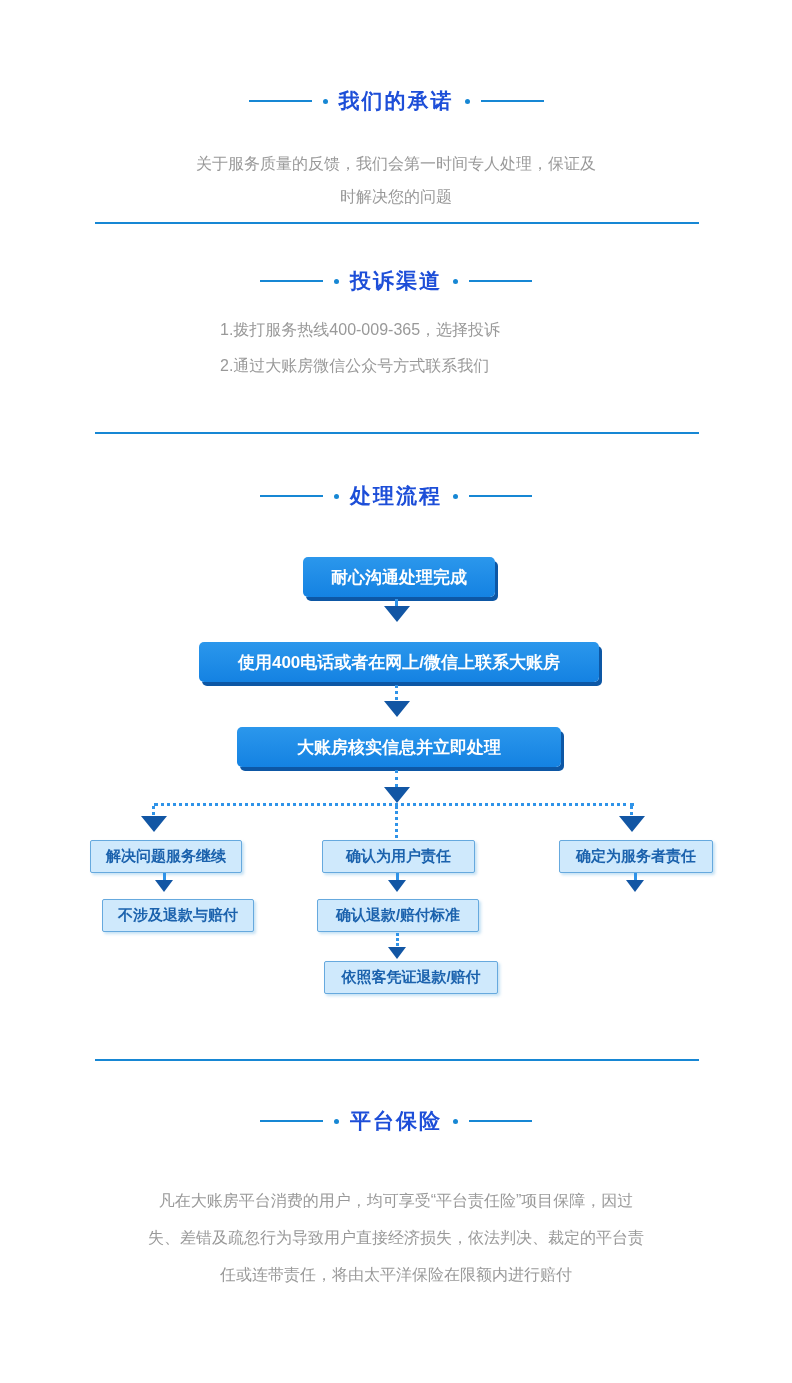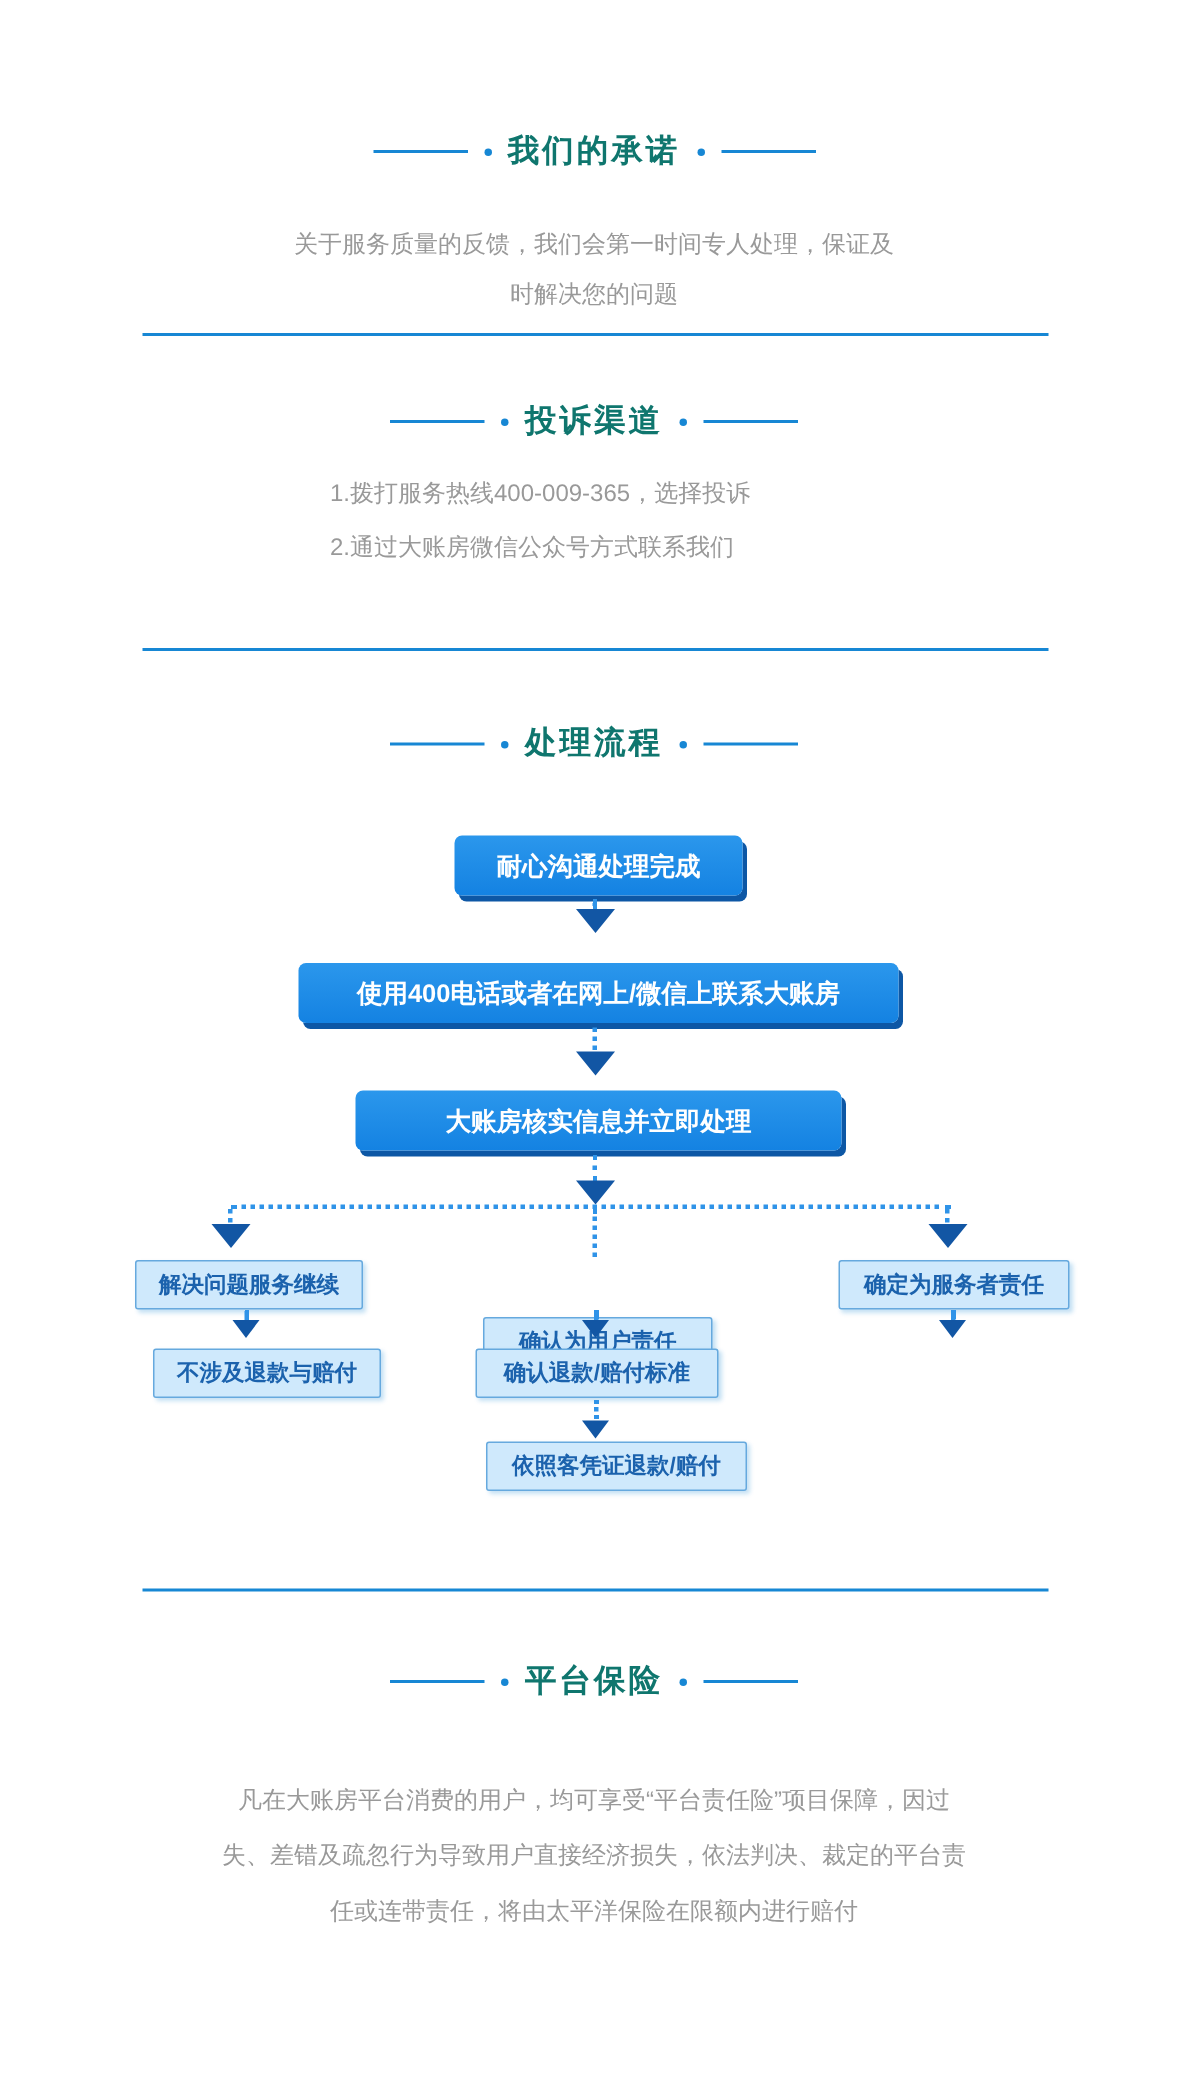--- a/index.html
+++ b/index.html
@@ -3,21 +3,21 @@
 <meta charset="utf-8">
 <style>
   html,body{margin:0;padding:0;background:#ffffff;}
   body{font-family:"Liberation Sans","DejaVu Sans",sans-serif;}
   .page{position:relative;width:792px;height:1383px;margin:0 auto;background:#ffffff;overflow:hidden;}
 
   
   .sec-head{position:absolute;left:0;right:0;display:flex;align-items:center;justify-content:center;height:30px;}
   .hline{width:63px;height:2px;background:#1787d4;}
   .hdot{width:5px;height:5px;border-radius:50%;background:#1787d4;margin:0 11px;}
-  .sec-title{font-size:21px;font-weight:bold;color:#0f766e;letter-spacing:2px;line-height:30px;white-space:nowrap;}
+  .sec-title{font-size:21px;font-weight:bold;color:#1d4ed8;letter-spacing:2px;line-height:30px;white-space:nowrap;}
 
   .muted{color:#999999;text-align:center;}
   .promise-text{position:absolute;top:131px;left:calc(50% - 206px);width:412px;font-size:16px;line-height:33px;}
   .channel-list{position:absolute;top:312px;left:0;right:0;display:flex;flex-direction:column;align-items:center;}
   .channel-item{font-size:16px;line-height:36px;color:#999999;text-align:left;width:352px;}
   .insurance-text{position:absolute;top:1166px;left:calc(50% - 252px);width:504px;font-size:16px;line-height:37px;}
 
   .divider{position:absolute;left:95px;width:604px;height:2px;background:#1787d4;}
 
   
@@ -87,21 +87,21 @@
     <div class="tri tri-big" style="left:384px;top:247px;"></div>
 
     <div class="hdotline" style="left:154px;top:263px;width:480px;"></div>
     <div class="vdot" style="left:152px;top:266px;height:9px;"></div>
     <div class="tri tri-big" style="left:141px;top:276px;"></div>
     <div class="vdot" style="left:395px;top:266px;height:32px;"></div>
     <div class="vdot" style="left:630px;top:266px;height:9px;"></div>
     <div class="tri tri-big" style="left:619px;top:276px;"></div>
 
     <div class="light-box" style="left:90px;top:300px;width:150px;height:31px;">解决问题服务继续</div>
-    <div class="light-box" style="left:322px;top:300px;width:151px;height:31px;margin-top:38px;">确认为用户责任</div>
+    <div class="light-box" style="left:322px;top:300px;width:151px;height:31px;">确认为用户责任</div>
     <div class="light-box" style="left:559px;top:300px;width:152px;height:31px;">确定为服务者责任</div>
 
     <div class="vdot" style="left:163px;top:333px;height:6px;"></div>
     <div class="tri tri-small" style="left:155px;top:340px;"></div>
     <div class="vdot" style="left:396px;top:333px;height:6px;"></div>
     <div class="tri tri-small" style="left:388px;top:340px;"></div>
     <div class="vdot" style="left:634px;top:333px;height:6px;"></div>
     <div class="tri tri-small" style="left:626px;top:340px;"></div>
 
     <div class="light-box" style="left:102px;top:359px;width:150px;height:31px;">不涉及退款与赔付</div>

